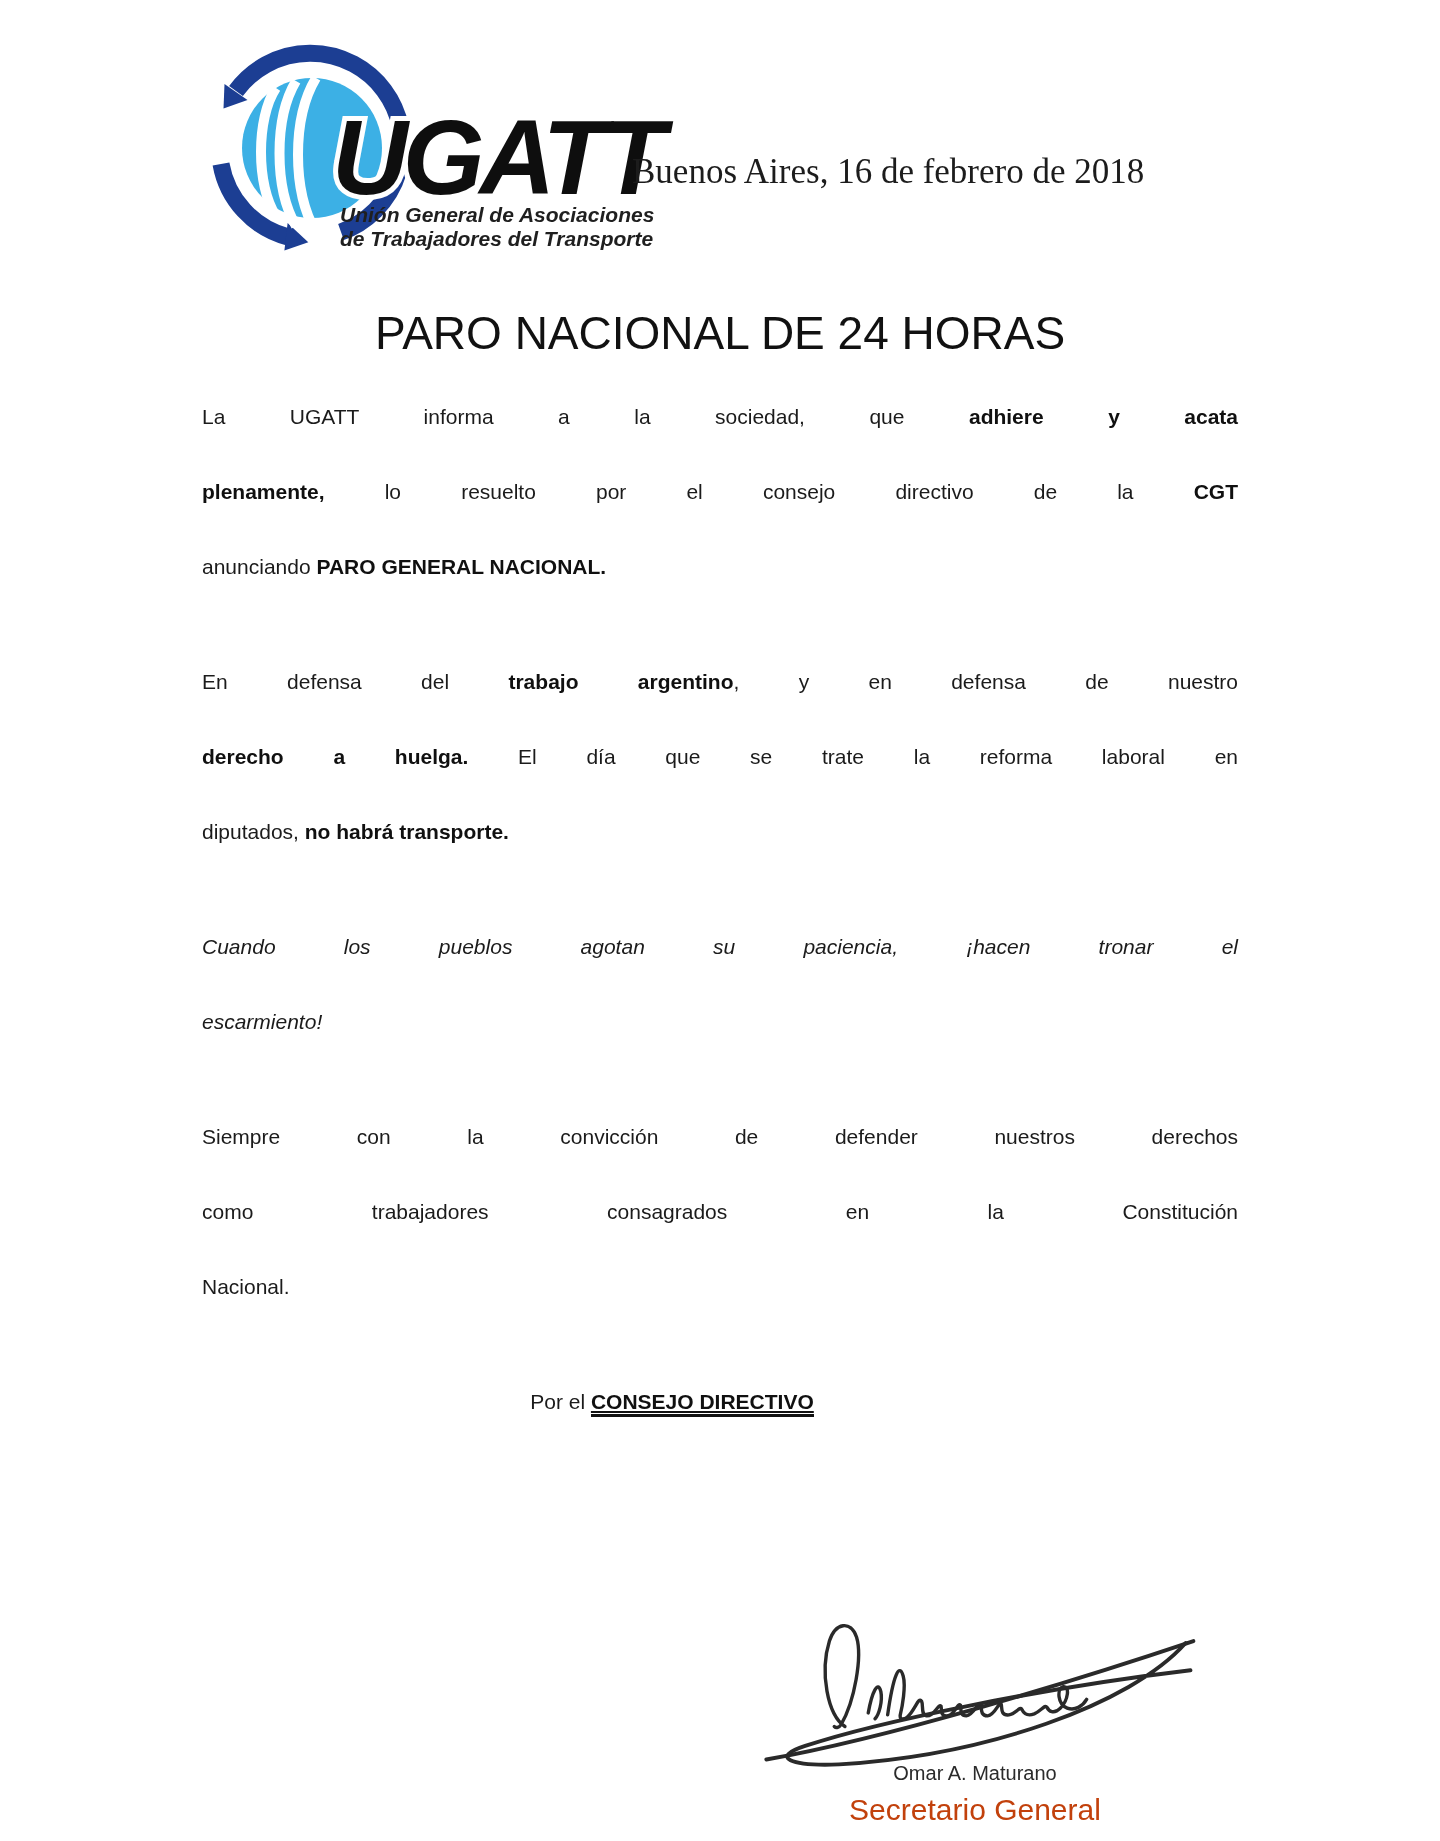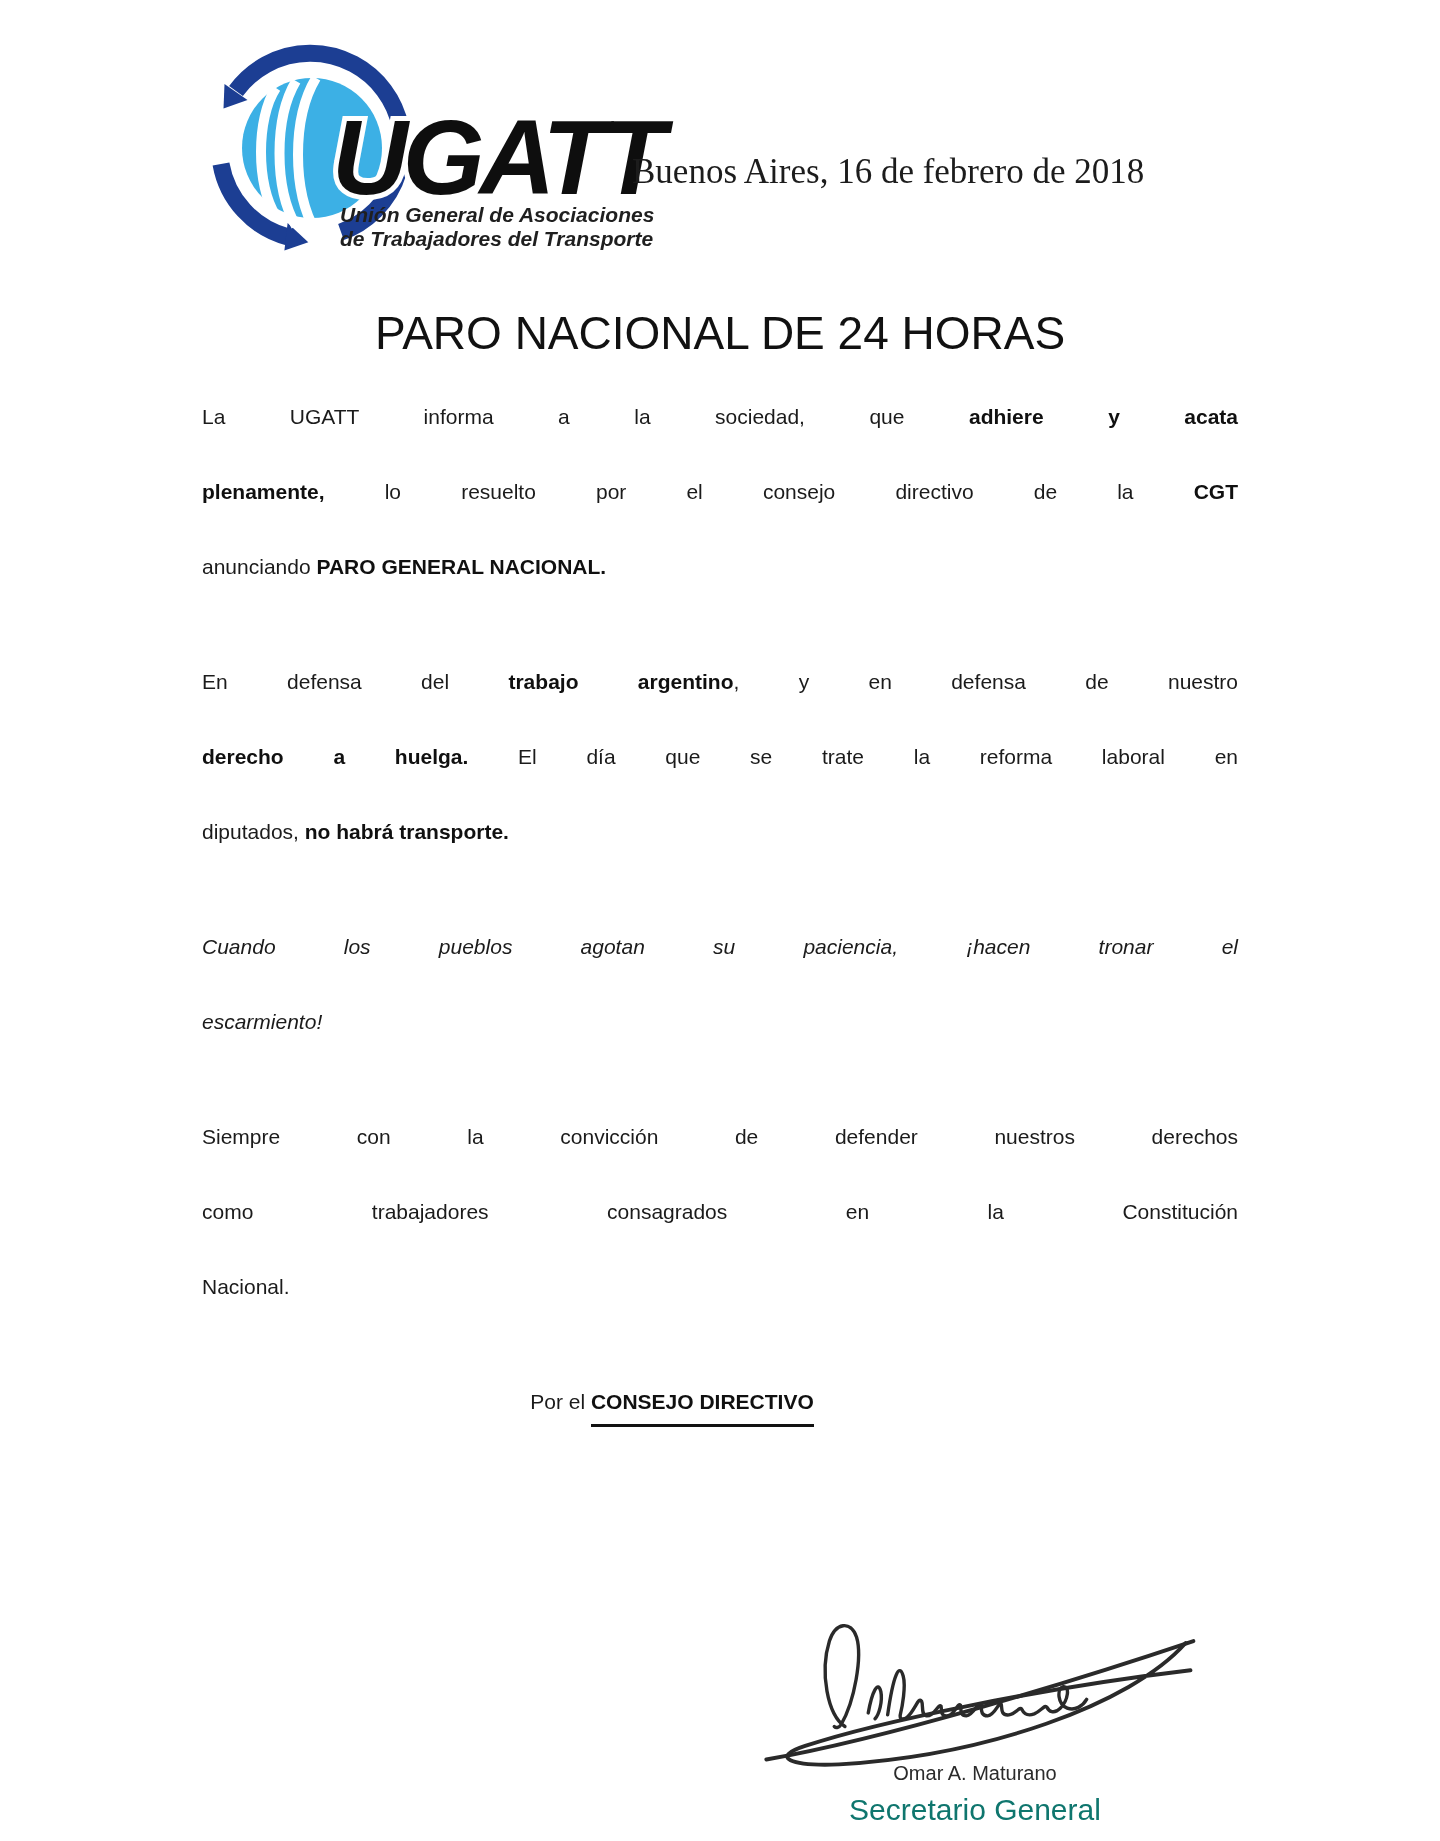--- a/index.html
+++ b/index.html
@@ -56,28 +56,28 @@
   .line.last{text-align-last:left;}
   .b{font-weight:bold;color:#101010;}
   .it{font-style:italic;}
   .signoff{
     height:75px;line-height:75px;
     text-align:center;
     transform:translateX(-48px);
   }
   .committee{
     font-weight:bold;color:#101010;
-    border-bottom:3px solid #111;padding-bottom:11px;
+    border-bottom:3px solid #111;padding-bottom:1px;text-decoration:underline;
   }
 
   
   .signature{position:absolute;left:745px;top:1612px;width:460px;text-align:center;}
   .signature svg{display:block;width:460px;height:165px;}
   .sig-name{margin-top:-22px;font-size:20px;line-height:36px;color:#2b2b2b;}
-  .sig-role{font-size:30px;line-height:38px;color:#0f766e;}
+  .sig-role{font-size:30px;line-height:38px;color:#c2410c;}
 </style>
 </head>
 <body>
 
 <div class="page">
 
   <div class="logo">
     <svg viewBox="0 0 580 245">
 
       <path d="M141,196 A92,92 0 1 0 36,55" fill="none" stroke-width="17" stroke-linecap="butt" stroke="#1c3e93"></path>

